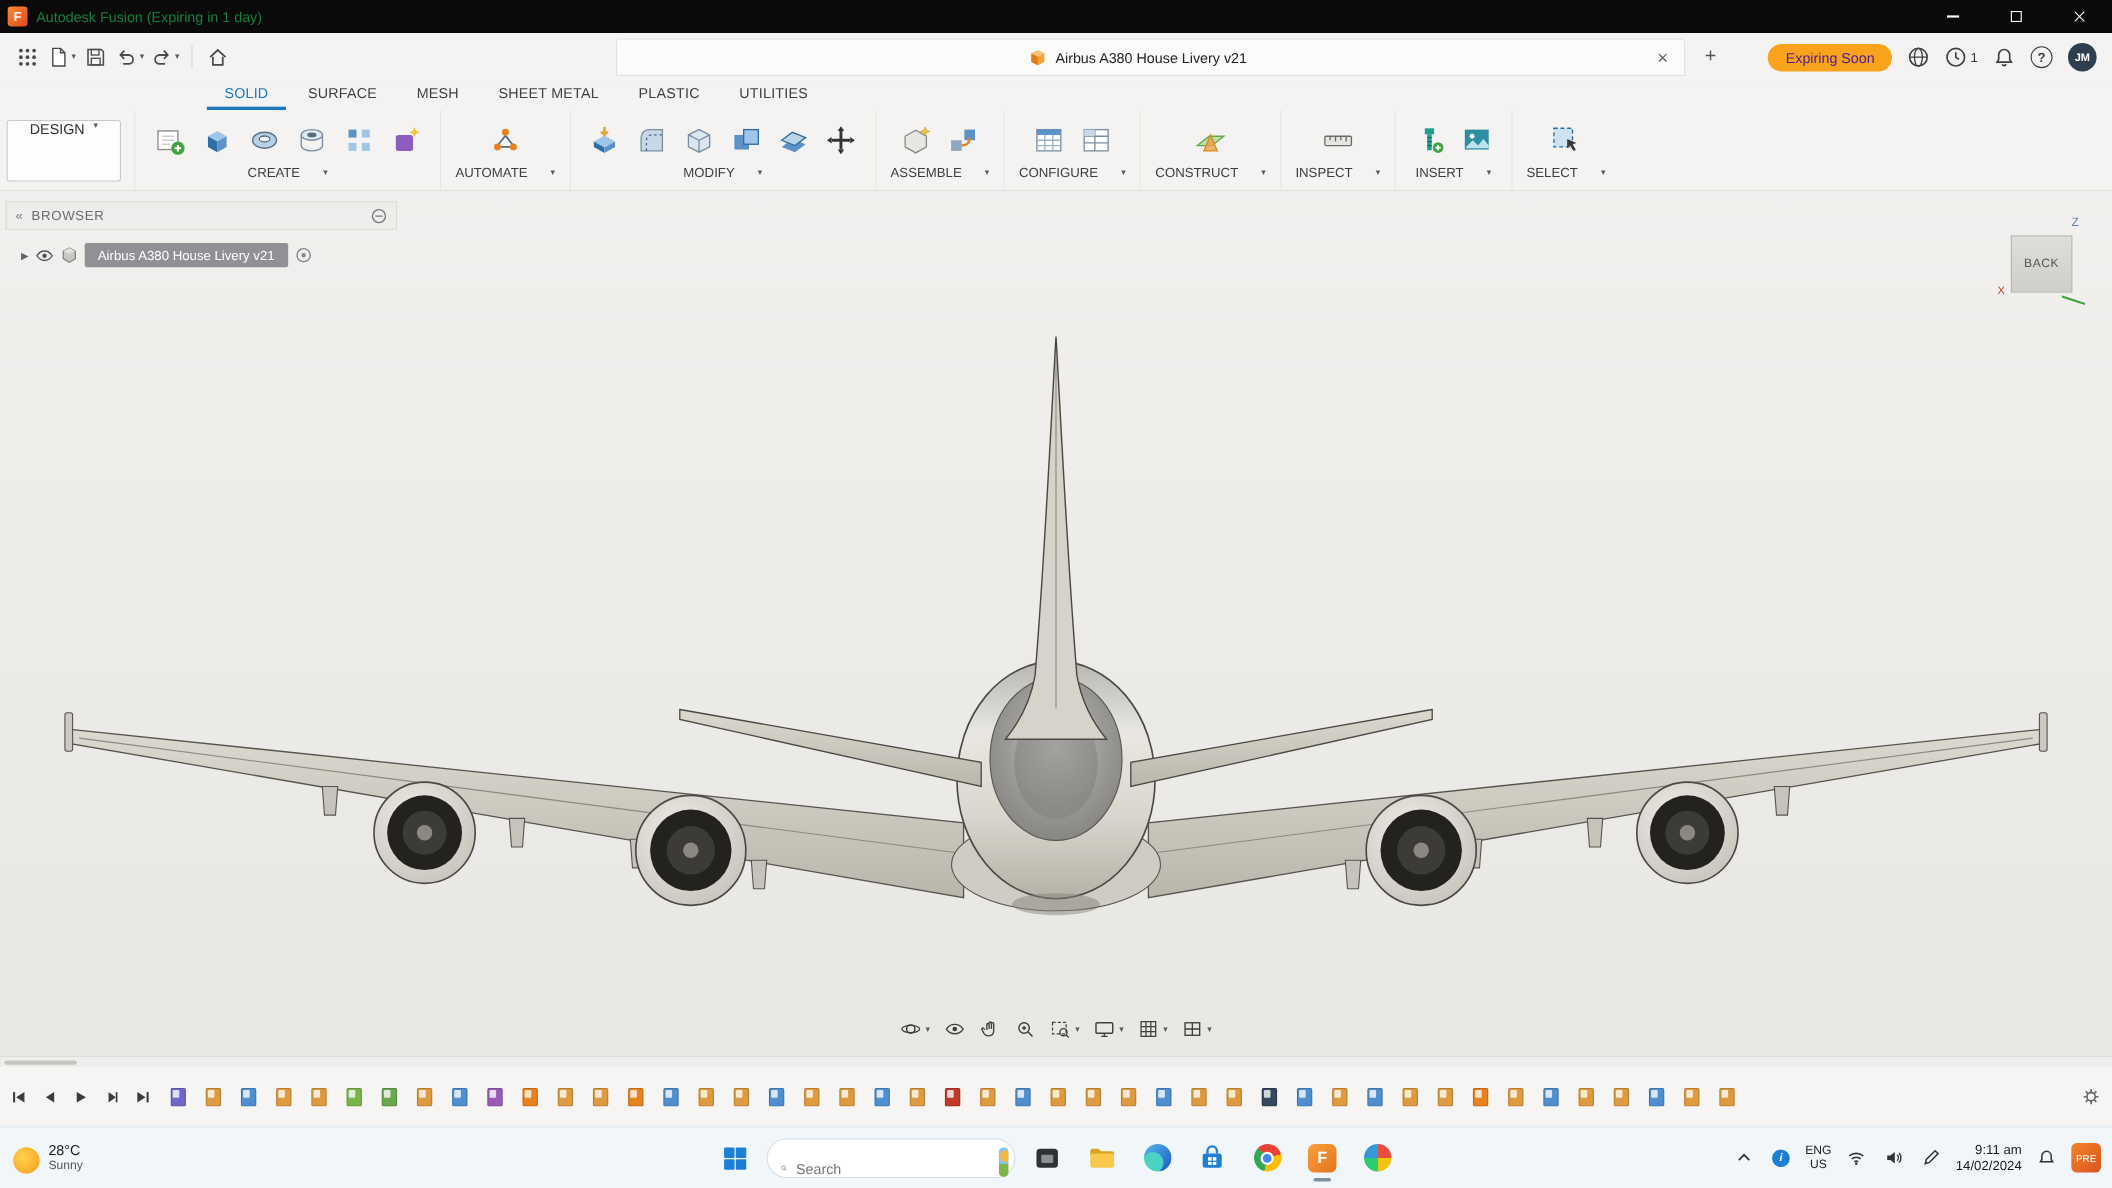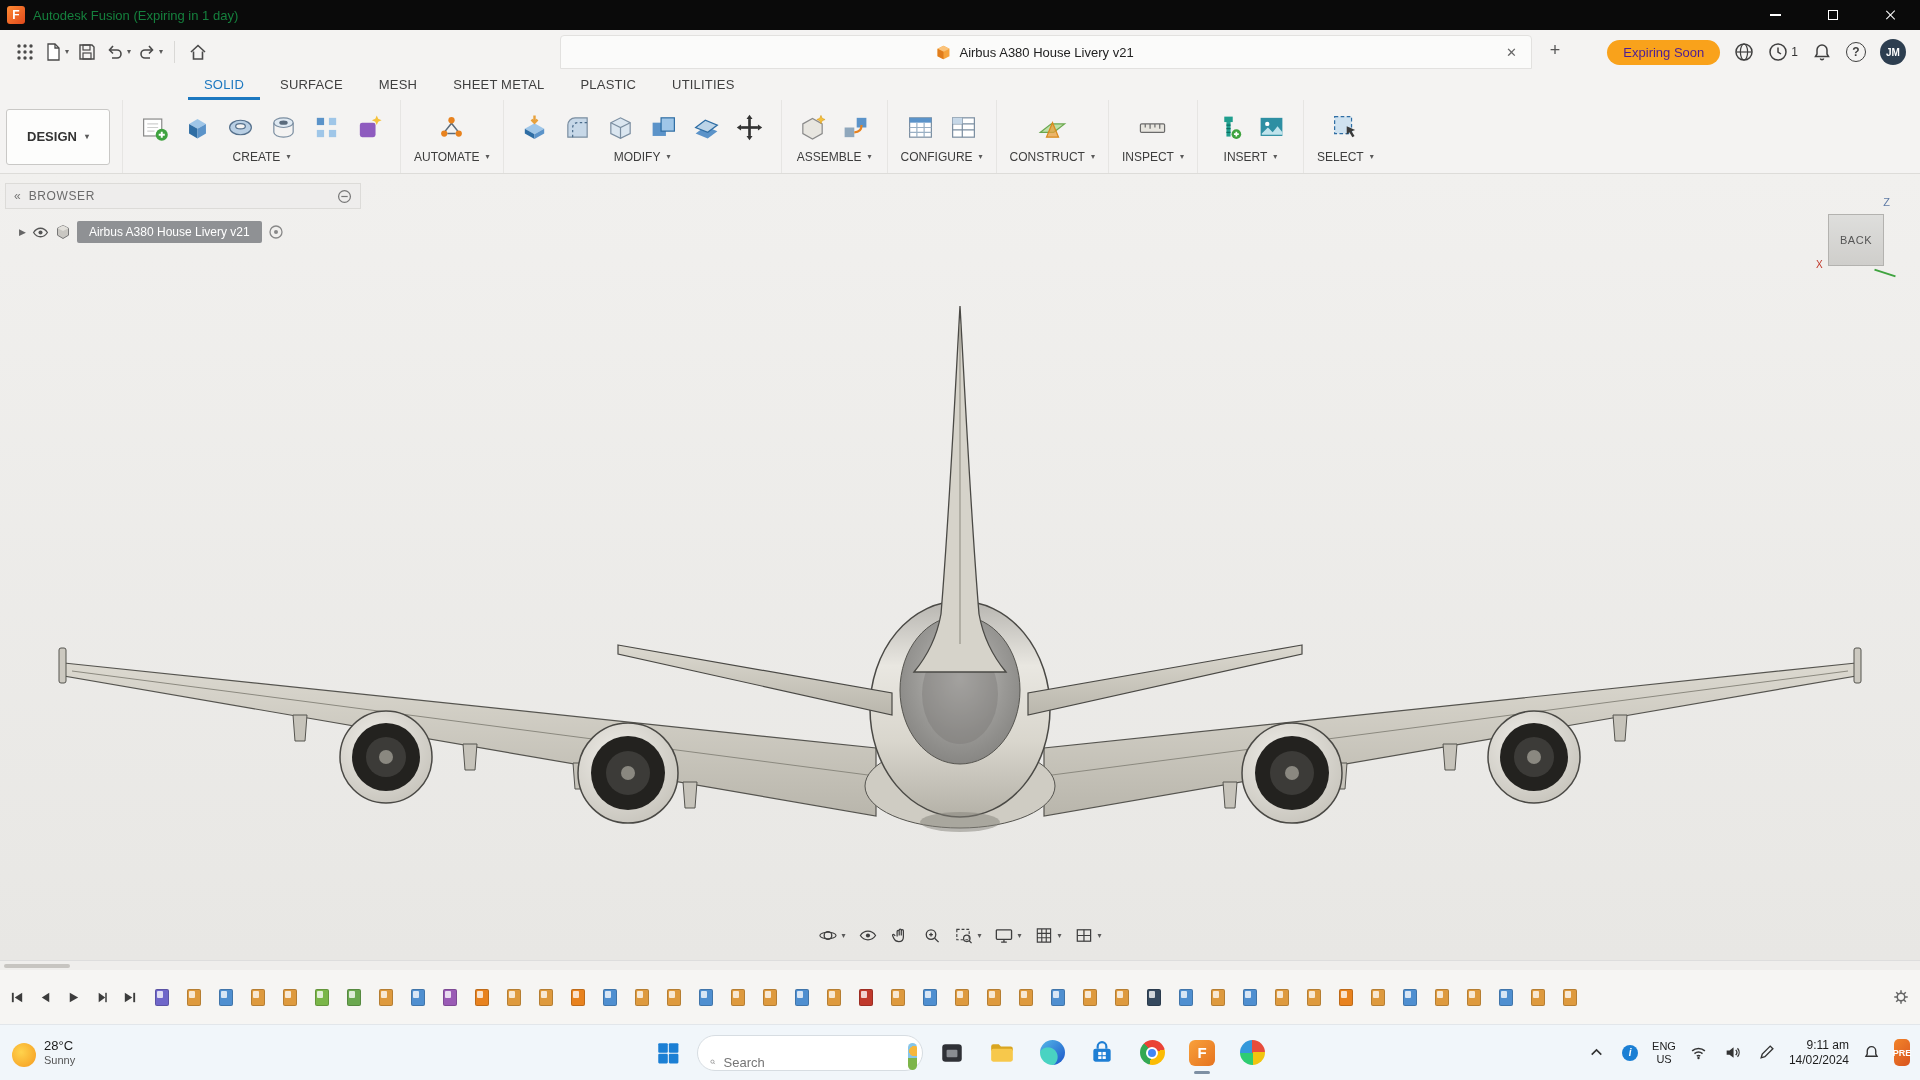--- a/index.html
+++ b/index.html
@@ -38,26 +38,26 @@
   .help-circle{width:20px;height:20px;border:1.6px solid #3f3f3f;border-radius:50%;display:flex;align-items:center;justify-content:center;font-size:12px;font-weight:bold;color:#3f3f3f}
   .avatar{width:26px;height:26px;border-radius:50%;background:#2d3e50;color:#fff;display:flex;align-items:center;justify-content:center;font-size:10px;font-weight:bold;cursor:pointer}
 
   
   .rtabs{height:26px;background:#f4f3f2;display:flex;align-items:flex-end;padding-left:188px;gap:4px;flex:0 0 auto}
   .rtab{padding:4px 16px 5px;font-size:13px;letter-spacing:.2px;color:#3f3f3f;cursor:pointer;border-bottom:3px solid transparent}
   .rtab.active{color:#1c78c0;border-bottom-color:#1c78c0;font-weight:normal}
 
   
   .ribbon{height:74px;background:#f4f3f2;border-bottom:1px solid #dddcd9;display:flex;align-items:stretch;padding:0 6px;flex:0 0 auto}
-  .design-btn{width:104px;height:56px;align-self:center;border:1px solid #c9c8c6;background:#fdfdfc;border-radius:3px;display:flex;align-items:center;justify-content:center;gap:6px;font-size:13px;font-weight:bold;color:#333;margin-right:12px;cursor:pointer}
+  .design-btn{width:104px;height:56px;align-self:center;border:1px solid #c9c8c6;background:#fdfdfc;border-radius:3px;display:flex;align-items:flex-start;justify-content:center;gap:6px;font-size:13px;font-weight:normal;color:#333;margin-right:12px;cursor:pointer}
   .rgroup{display:flex;flex-direction:column;align-items:center;justify-content:center;gap:4px;padding:4px 13px;border-left:1px solid #e6e5e3}
   .ricons{display:flex;align-items:center;gap:7px}
   .ric{width:36px;height:36px;display:flex;align-items:center;justify-content:center;border-radius:3px;cursor:pointer}
   .ric svg{width:29px;height:29px}
-  .rlabel{display:flex;align-items:center;gap:4px;font-size:12px;color:#3d3d3d;cursor:pointer}
+  .rlabel{display:flex;align-items:center;gap:19px;font-size:12px;color:#3d3d3d;cursor:pointer}
 
   
   .canvas{flex:1;position:relative;background:linear-gradient(#f1f0ee,#e8e7e4);overflow:hidden}
   .model-svg{position:absolute;inset:0;width:100%;height:100%}
 
   
   .browser-panel{position:absolute;left:5px;top:9px;width:356px}
   .browser-header{height:26px;display:flex;align-items:center;background:rgba(238,237,235,.92);border:1px solid #dcdbd8;padding:0 8px;gap:8px}
   .collapse{color:#777;font-size:12px;cursor:pointer}
   .btitle{font-size:12px;color:#6b6b6b;letter-spacing:.6px;flex:1}
@@ -112,21 +112,21 @@
   .chrome-icon{width:25px;height:25px;border-radius:50%;background:conic-gradient(from -45deg,#ea4335 0 120deg,#fbbc05 0 240deg,#34a853 0 360deg);position:relative}
   .chrome-icon::after{content:"";position:absolute;inset:6.5px;background:#4285f4;border:2.5px solid #fff;border-radius:50%}
   .edge-icon{width:25px;height:25px;border-radius:50%;background:radial-gradient(circle at 32% 68%,#49d3c2 0 38%,transparent 42%),linear-gradient(135deg,#55b8e8,#1b55c9)}
   .photos-icon{width:25px;height:25px;border-radius:50%;background:conic-gradient(#e74c3c 0 90deg,#f1c40f 0 180deg,#2ecc71 0 270deg,#3498db 0 360deg)}
   .fusion-icon{width:26px;height:26px;border-radius:6px;background:linear-gradient(135deg,#f9a13b,#e5731f);color:#fff;font-weight:bold;font-size:15px;display:flex;align-items:center;justify-content:center}
   .tray{margin-left:auto;display:flex;align-items:center;gap:11px;padding-right:10px;height:100%}
   .tray svg{width:17px;height:17px}
   .tray-item{display:flex;align-items:center;justify-content:center;cursor:pointer;padding:3px}
   .lang{display:flex;flex-direction:column;align-items:center;line-height:1.15;font-size:11px;color:#222;cursor:pointer}
   .clockblk{display:flex;flex-direction:column;align-items:flex-end;line-height:1.25;font-size:12px;color:#1c1c1c;cursor:pointer}
-  .pre-badge{width:16px;height:27px;border-radius:5px;background:linear-gradient(135deg,#f2842a,#d9541e);color:#fff;font-size:9px;font-weight:bold;display:flex;align-items:center;justify-content:center;cursor:pointer}
+  .pre-badge{width:27px;height:27px;border-radius:5px;background:linear-gradient(135deg,#f2842a,#d9541e);color:#fff;font-size:9px;font-weight:normal;display:flex;align-items:center;justify-content:center;cursor:pointer}
   .info-dot{width:16px;height:16px;border-radius:50%;background:#1b7fd4;color:#fff;font-size:10px;font-weight:bold;display:flex;align-items:center;justify-content:center;font-style:italic}
 </style>
 </head>
 <body>
 
 <div class="titlebar">
   <div class="app-logo">F</div>
   <span class="title-text">Autodesk Fusion (Expiring in 1 day)</span>
   <div class="win-controls">
     <div class="win-btn">

